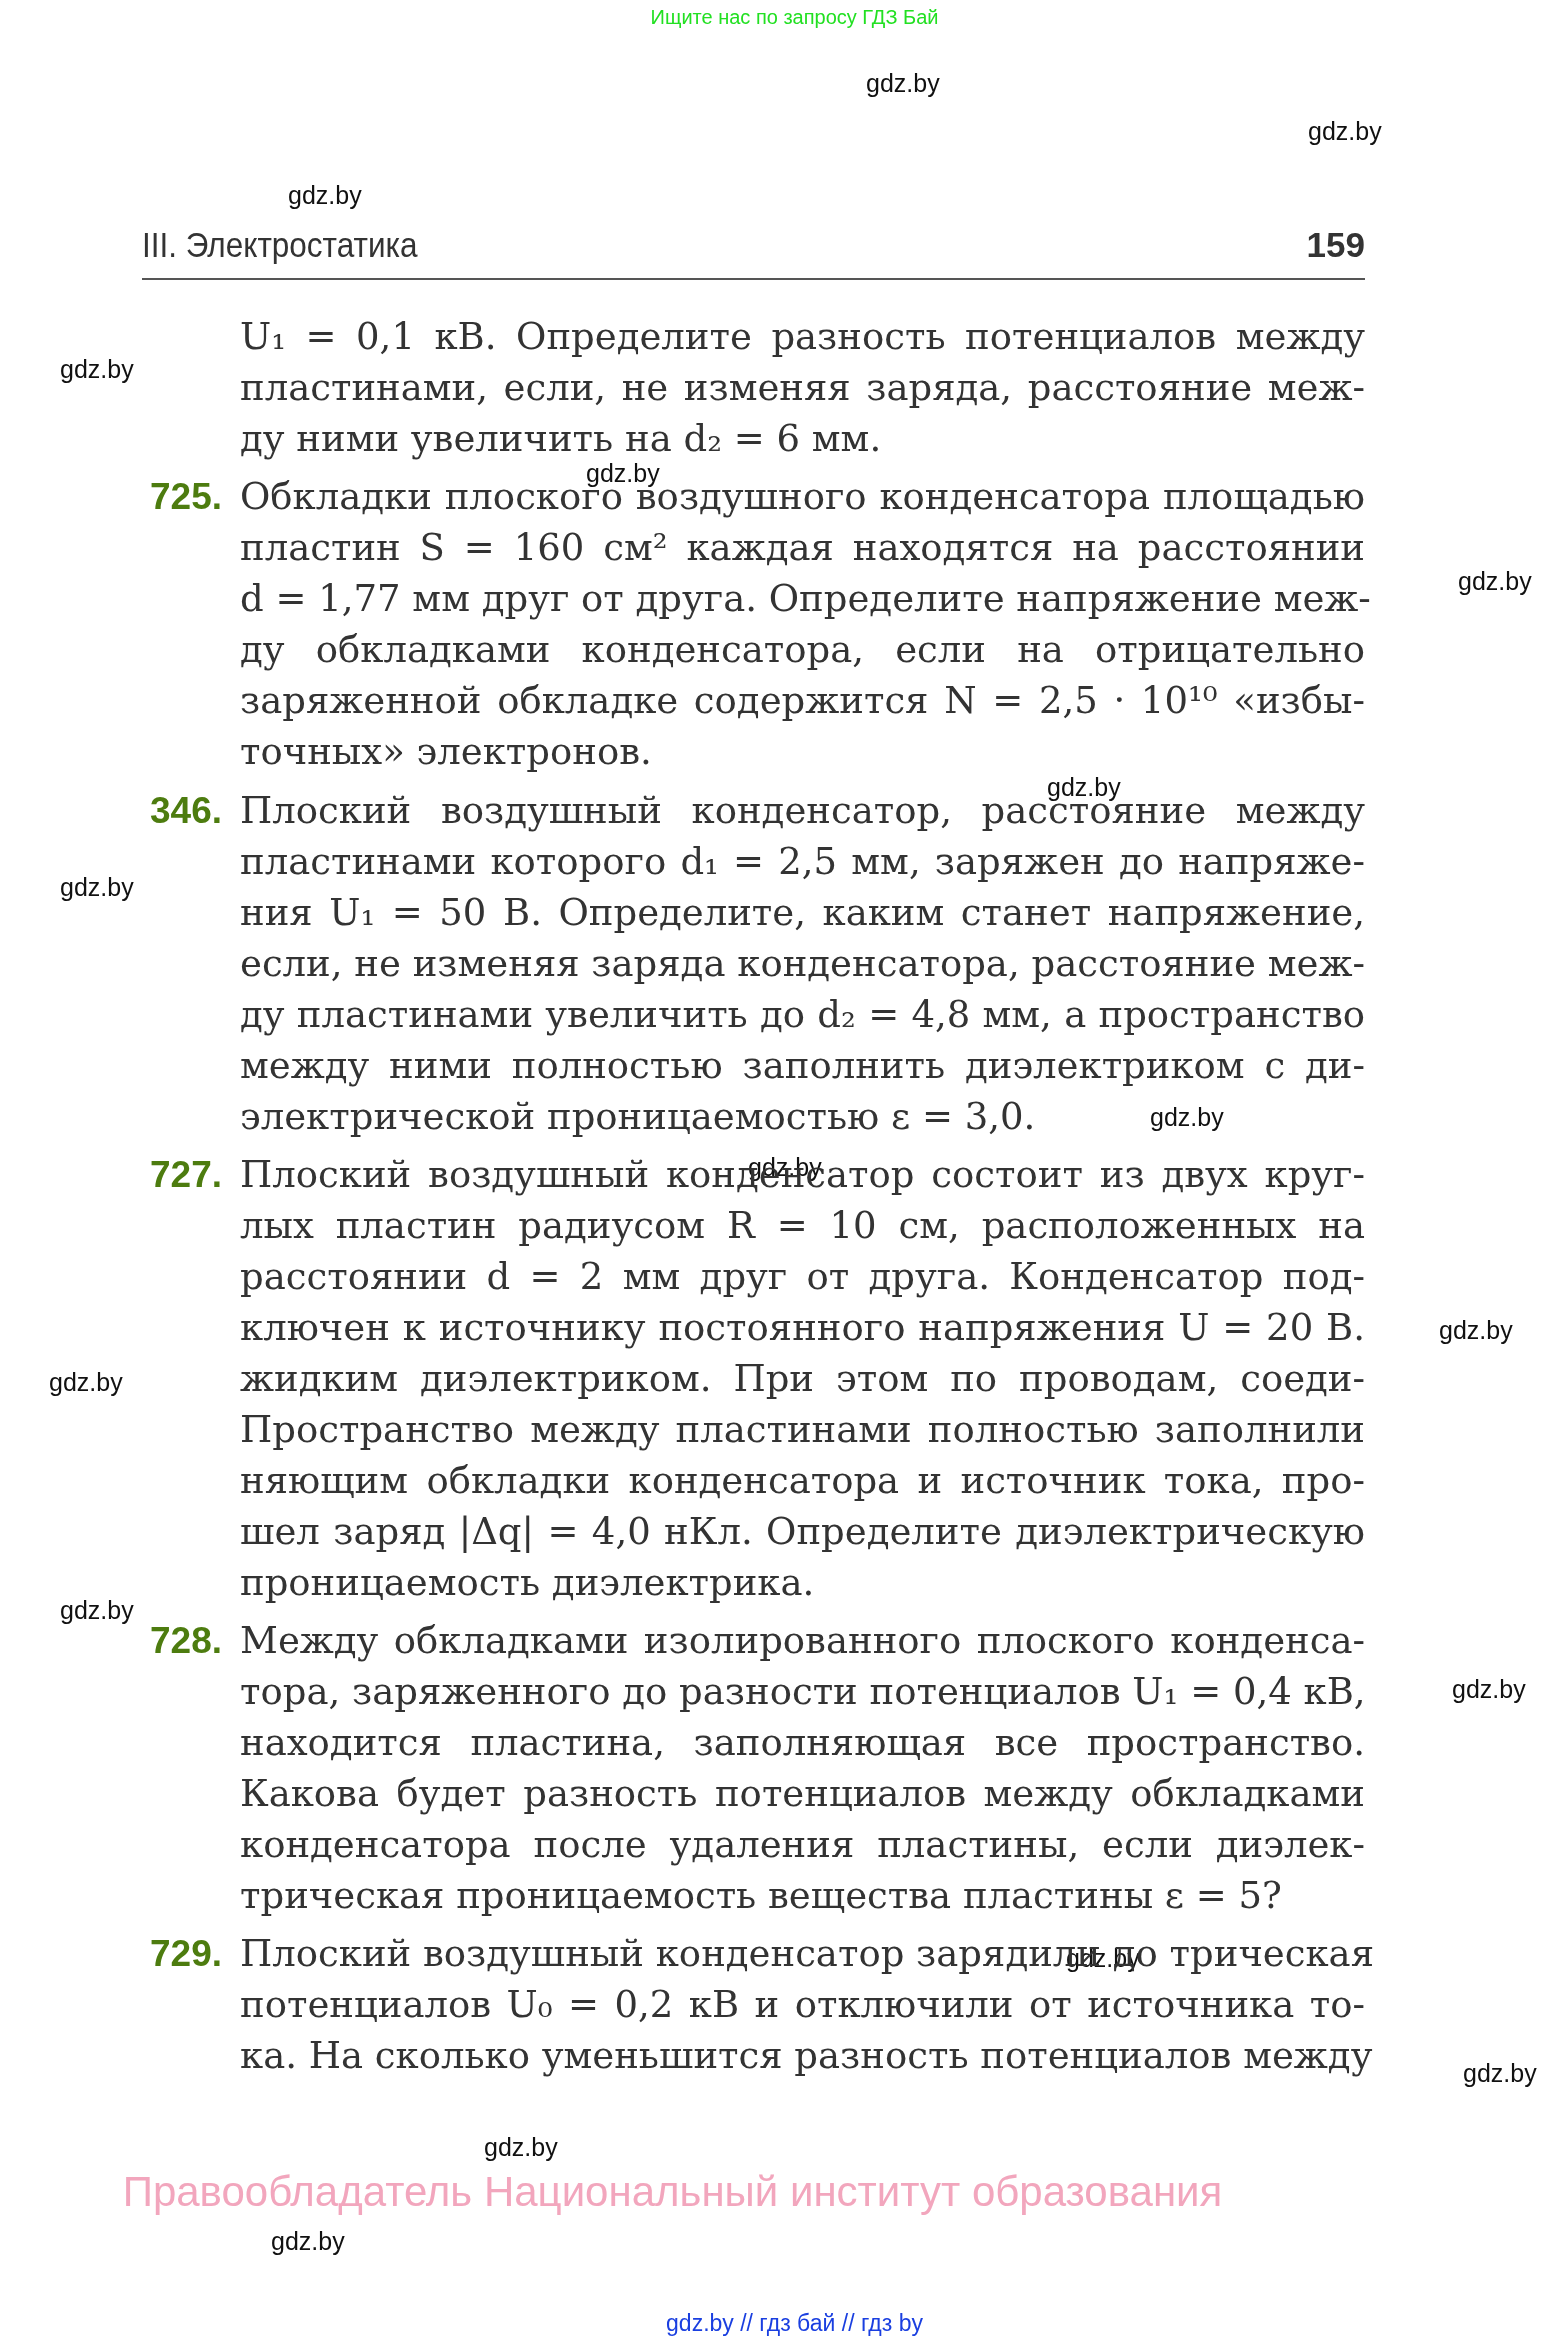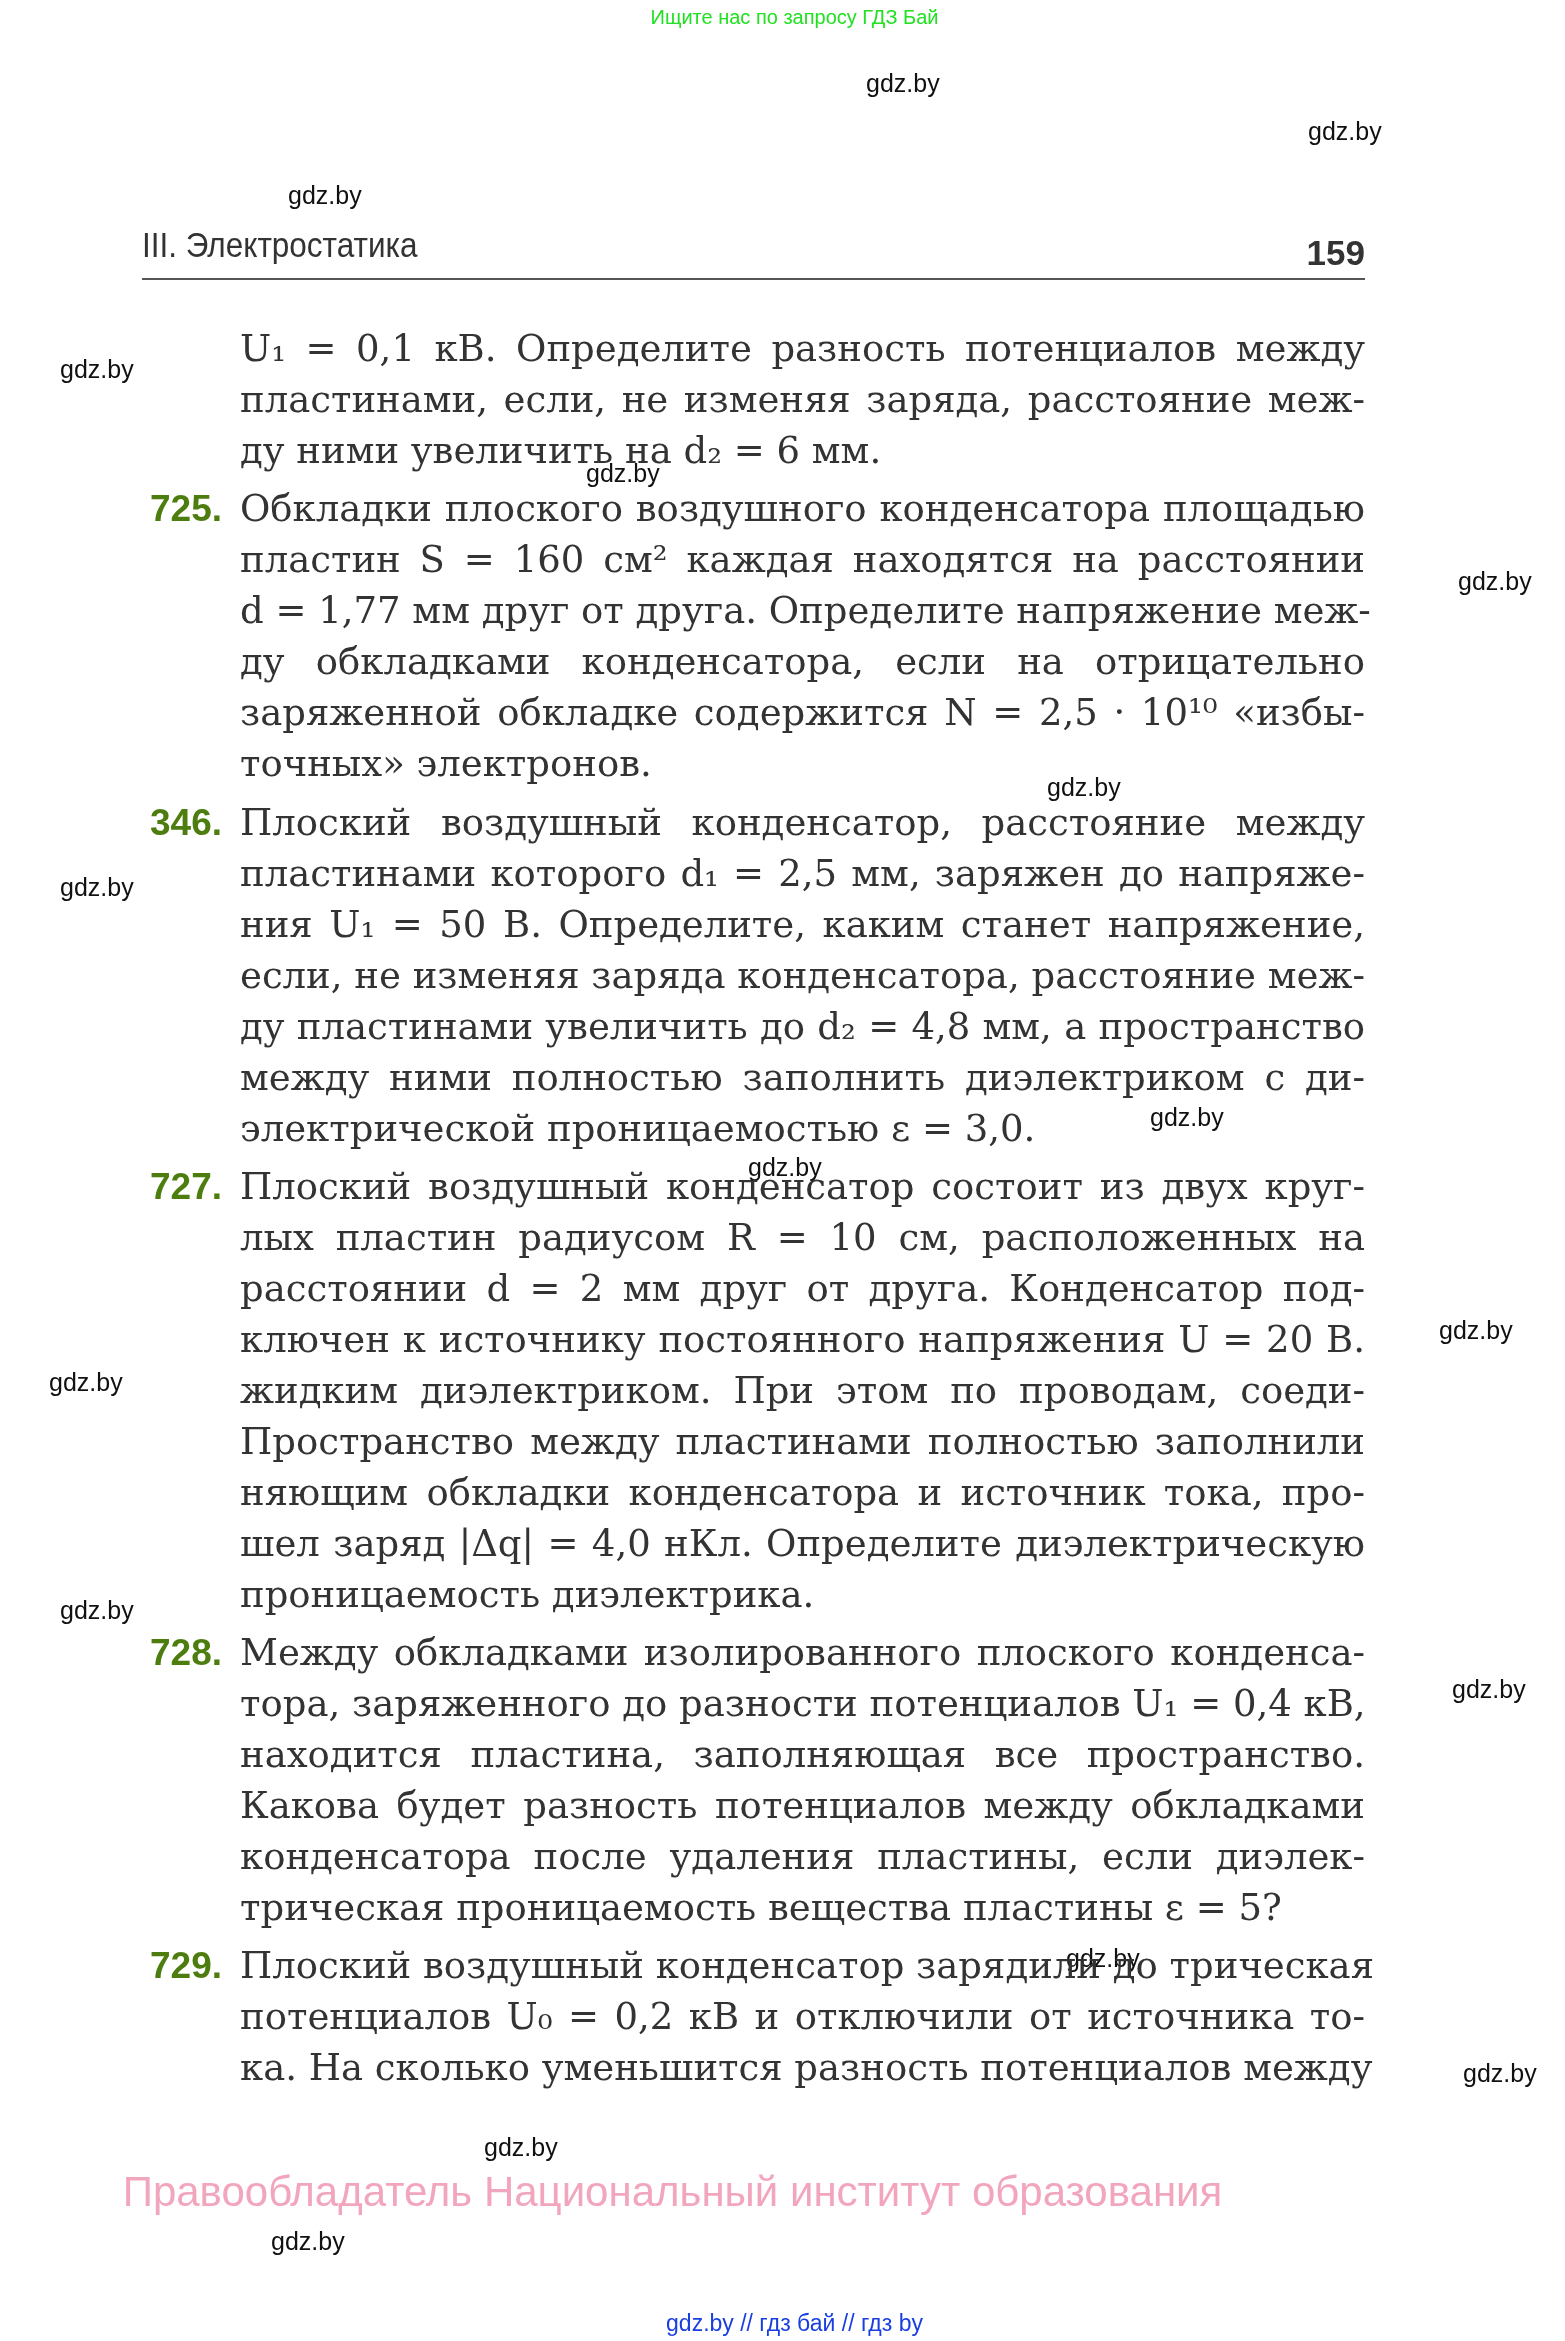--- a/index.html
+++ b/index.html
@@ -4,21 +4,21 @@
 <style>
   html, body { margin: 0; padding: 0; background: #ffffff; }
   body { width: 1565px; height: 2342px; position: relative; overflow: hidden; }
   .abs { position: absolute; padding-left: 12px; }
   .top-banner { left: 0; width: 1565px; top: 5.5px; text-align: center; color: #22e022;
     font-family: "Liberation Sans", sans-serif; font-size: 20px; }
   .wm { font-family: "Liberation Sans", sans-serif; font-size: 25px; color: #111; }
   .header { left: 142px; width: 1211px; top: 225px; height: 53px; border-bottom: 2.7px solid #555;
     font-family: "Liberation Sans", sans-serif; }
   .header-title { position: absolute; left: 0; top: 0; font-size: 35px; color: #333; transform: scaleX(0.9); transform-origin: left; }
-  .header-page { position: absolute; right: 0; top: 8px; font-size: 35px; font-weight: bold; color: #333; }
+  .header-page { position: absolute; right: 0; top: 0; font-size: 35px; font-weight: bold; color: #333; }
   .body { left: 228px; width: 1125px; top: 311px; font-family: "DejaVu Serif", serif; font-size: 37px;
     color: #333; }
   .line { height: 51px; line-height: 51px; white-space: nowrap; text-align: justify; text-align-last: justify; }
   .line.last { text-align-last: left; }
   .problem { position: relative; margin-top: 7.3px; }
   .pnum { position: absolute; left: -90px; top: 0; line-height: 51px; font-family: "Liberation Sans", sans-serif;
     font-weight: bold; color: #4d7c0f; font-size: 37px; }
   .footer-rights { left: 0; width: 1321px; top: 2168px; text-align: center; font-family: "Liberation Sans", sans-serif;
     font-size: 42px; color: #f2a6bd; }
   .footer-links { left: 0; width: 1565px; top: 2310px; text-align: center; font-family: "Liberation Sans", sans-serif;
@@ -47,21 +47,21 @@
 <div class="abs wm" style="left:1451px;top:2059px">gdz.by</div>
 <div class="abs wm" style="left:472px;top:2133px">gdz.by</div>
 <div class="abs wm" style="left:259px;top:2227px">gdz.by</div>
 
 <div class="abs header">
   <span class="header-title">III. Электростатика</span>
   <span class="header-page">159</span>
 </div>
 
 <div class="abs body">
-  <div class="problem" style="margin-top:12px">
+  <div class="problem" style="margin-top:0">
     <div class="line">U₁ = 0,1 кВ. Определите разность потенциалов между</div>
     <div class="line">пластинами, если, не изменяя заряда, расстояние меж-</div>
     <div class="line last">ду ними увеличить на d₂ = 6 мм.</div>
   </div>
 
   <div class="problem">
     <span class="pnum">725.</span>
     <div class="line">Обкладки плоского воздушного конденсатора площадью</div>
     <div class="line">пластин S = 160 см² каждая находятся на расстоянии</div>
     <div class="line">d = 1,77 мм друг от друга. Определите напряжение меж-</div>

